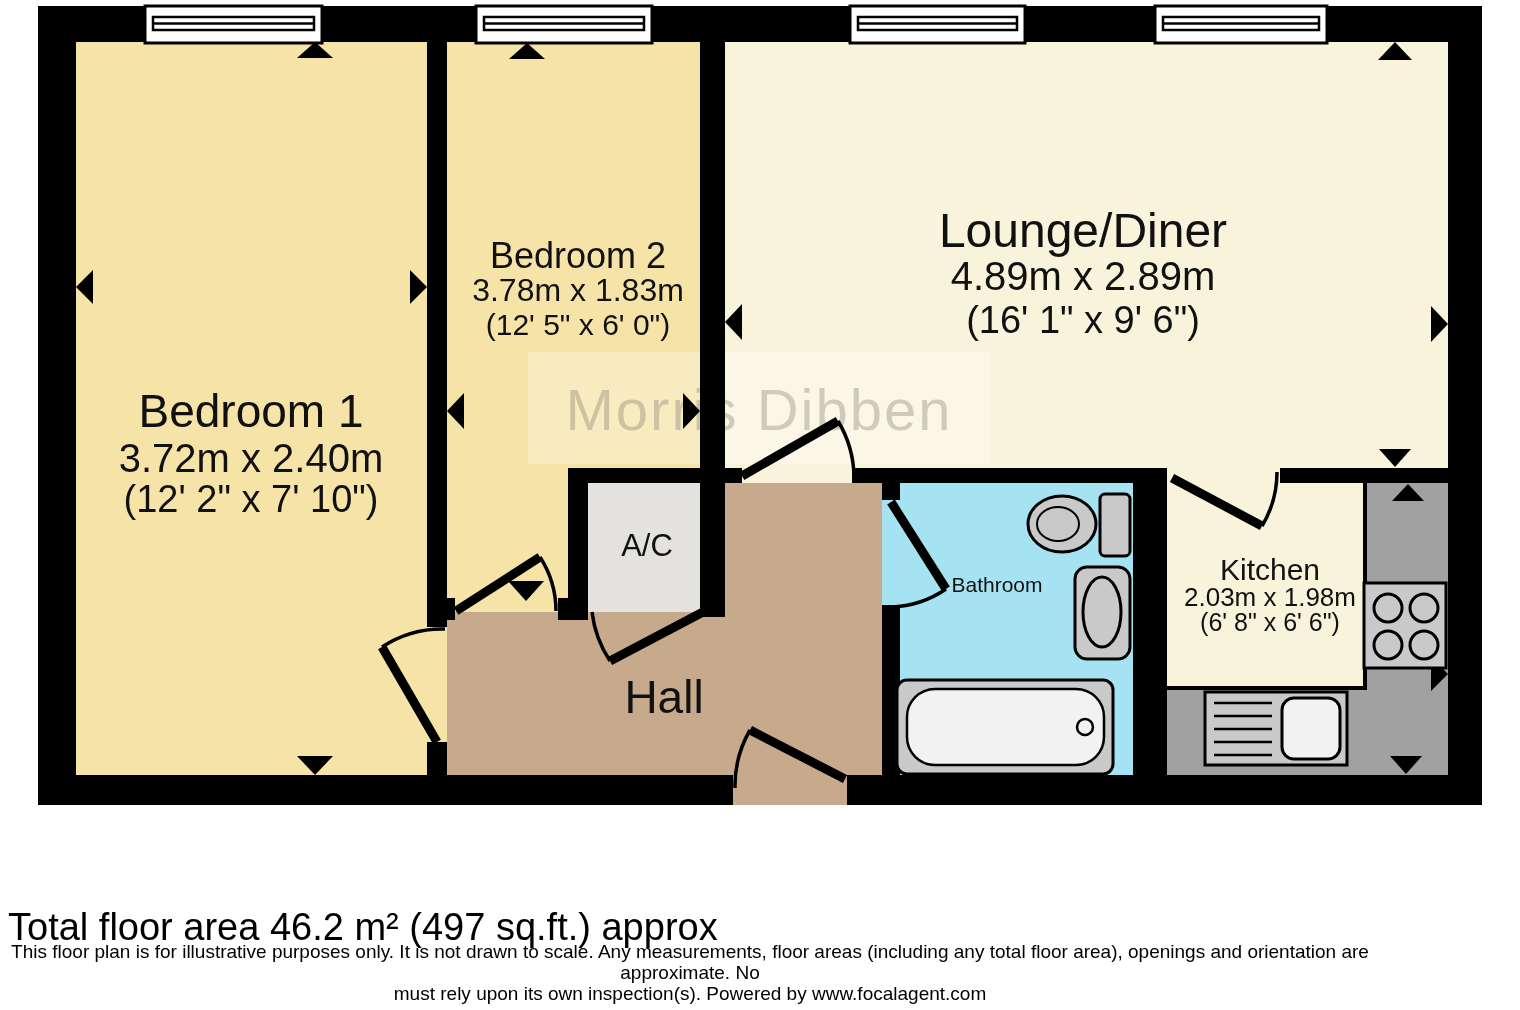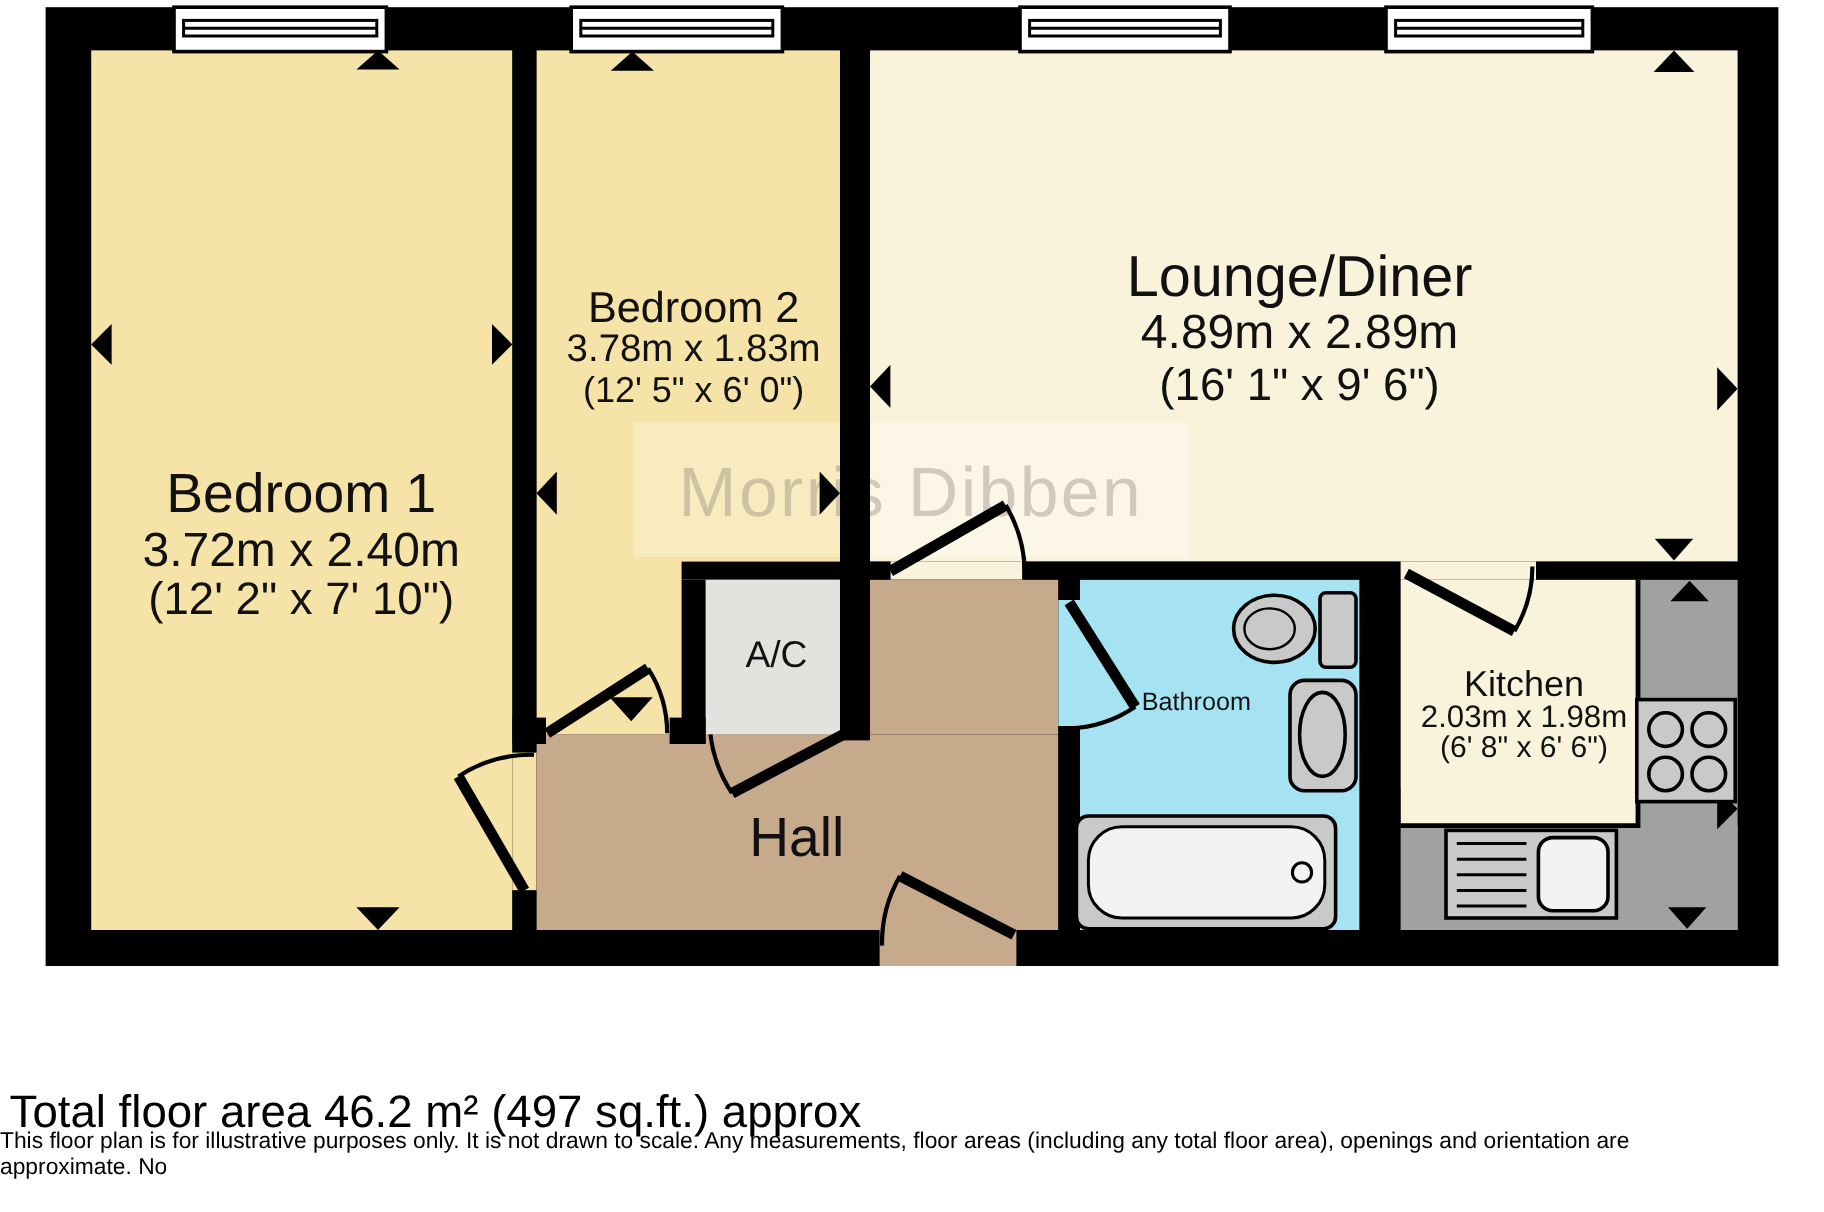--- a/index.html
+++ b/index.html
@@ -7,21 +7,21 @@
   svg{position:absolute;top:0;left:0;}
   .wall{fill:#000;}
   .leaf{stroke:#000;stroke-width:9;stroke-linecap:butt;}
   .arc{stroke:#000;stroke-width:3.5;fill:none;}
   .tri{fill:#000;}
   .fixture{stroke:#000;stroke-width:3;}
   .thin{stroke:#000;stroke-width:2.5;fill:none;}
   .roomlabel{fill:#111;text-anchor:middle;}
   .wm-text{text-anchor:middle;fill:#8a8578;opacity:.38;letter-spacing:2px;}
   #footer-title{position:absolute;left:8px;top:906px;font-size:38px;color:#000;}
-  #footer-disclaimer{position:absolute;left:0;top:941px;width:1380px;text-align:left;
+  #footer-disclaimer{position:absolute;left:0;top:941px;width:1380px;text-align:center;
       font-size:19px;line-height:21px;color:#000;}
 </style>
 </head>
 <body>
 
 <svg width="1520" height="860" viewBox="0 0 1520 860">
 
   <rect class="wall" x="38" y="6" width="1444" height="799"></rect>
 
   <rect x="76" y="42" width="351" height="733" fill="#f6e3a7"></rect>
@@ -190,13 +190,14 @@
 
     <text class="roomlabel" x="664" y="713" font-size="46">Hall</text>
     <text class="roomlabel" x="647" y="556" font-size="31">A/C</text>
     <text class="roomlabel" x="997" y="592" font-size="21">Bathroom</text>
   </g>
 </svg>
 
 <div id="footer-title">Total floor area 46.2 m² (497 sq.ft.) approx</div>
 <div id="footer-disclaimer">
   <div>This floor plan is for illustrative purposes only. It is not drawn to scale. Any measurements, floor areas (including any total floor area), openings and orientation are approximate. No</div>
+  <div>must rely upon its own inspection(s). Powered by www.focalagent.com</div>
 </div>
 
 </body></html>

